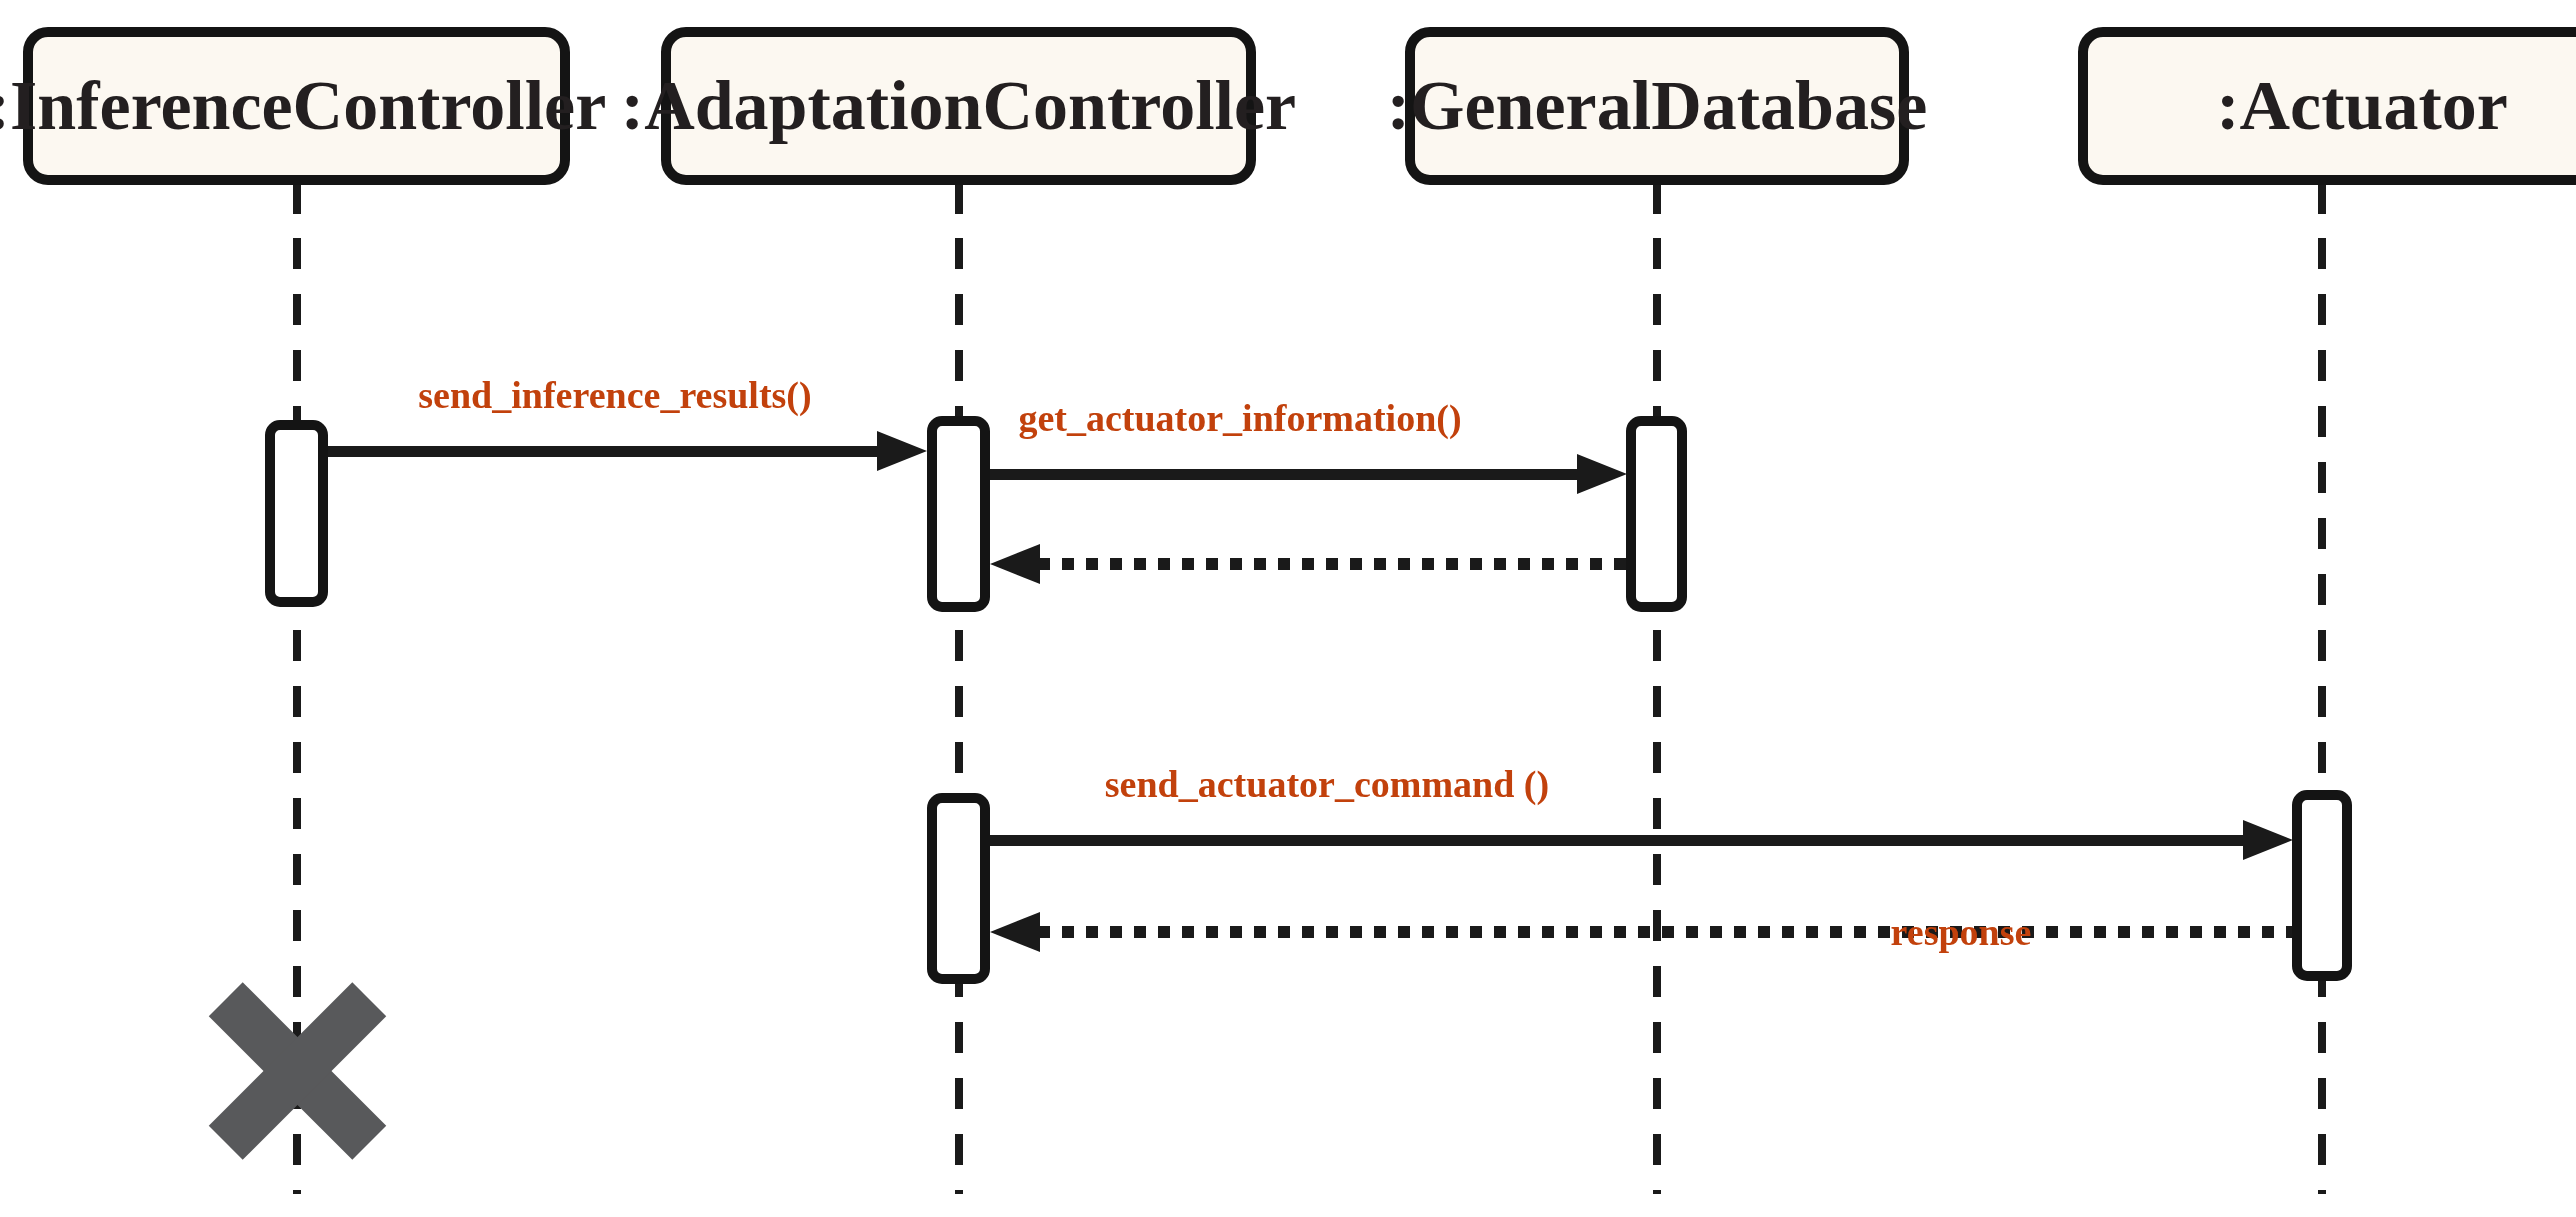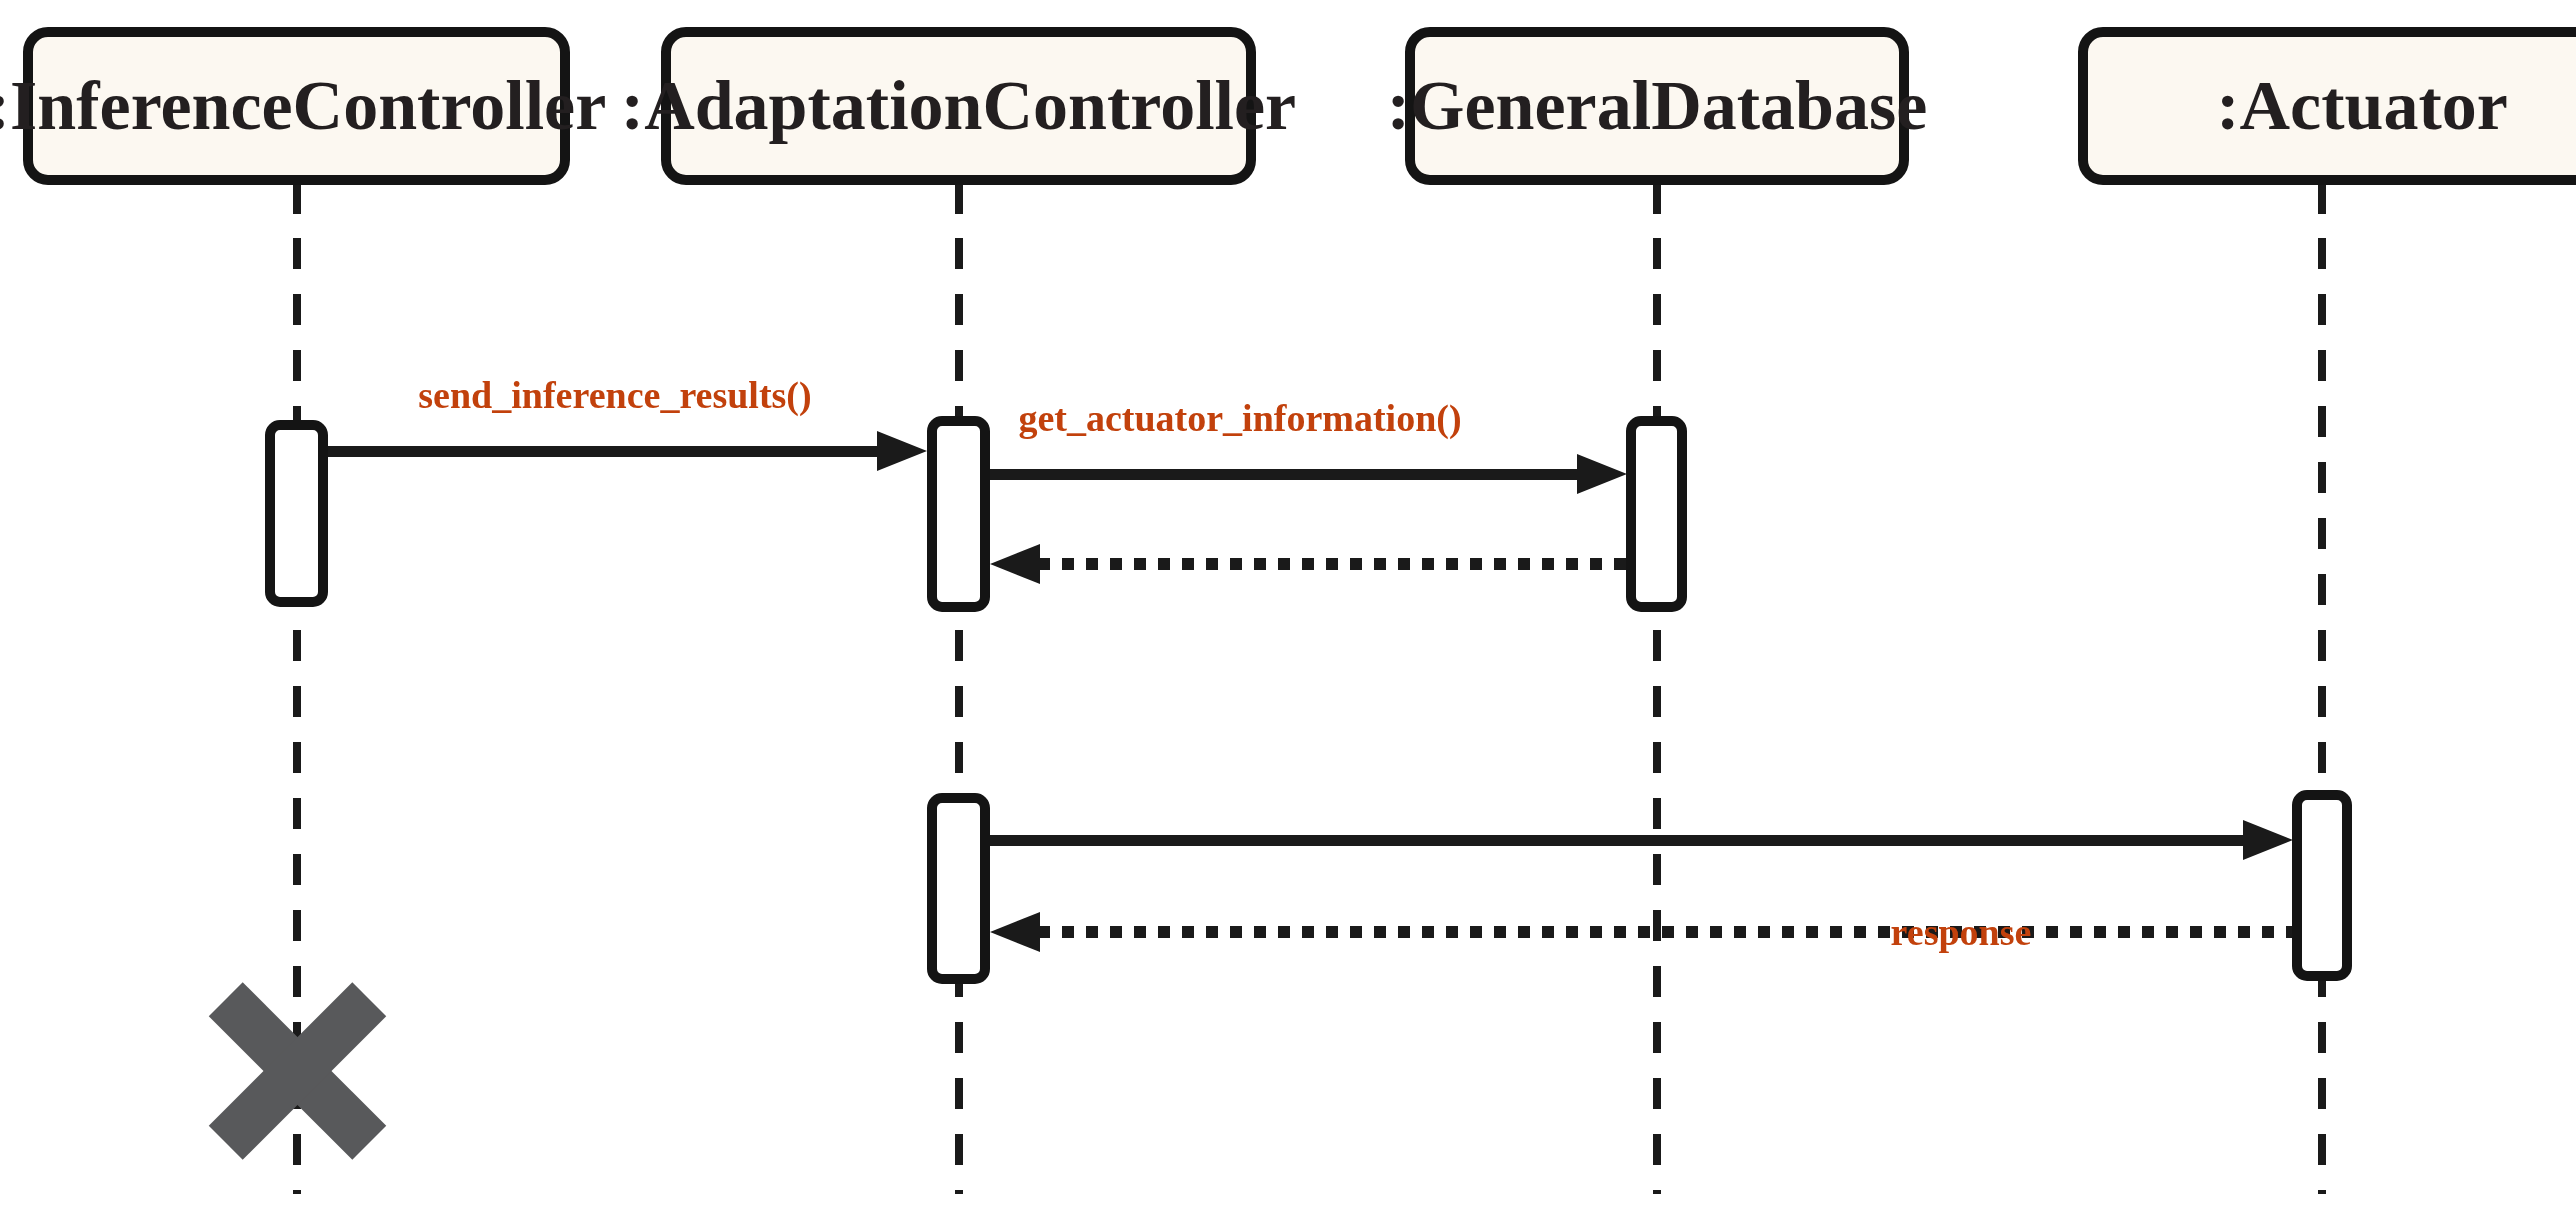--- a/index.html
+++ b/index.html
@@ -111,20 +111,21 @@
 
   <div class="msg-solid" style="left:990px;top:469px;width:593px"></div>
   <div class="head-right" style="left:1577px;top:454px"></div>
   <div class="msg-label" style="left:1240px;top:398px">get_actuator_information()</div>
 
   <div class="head-left" style="left:990px;top:544px"></div>
   <div class="msg-dotted" style="left:1038px;top:558px;width:588px"></div>
 
   <div class="msg-solid" style="left:990px;top:835px;width:1261px"></div>
   <div class="head-right" style="left:2243px;top:820px"></div>
+  <div class="msg-label" style="left:1327px;top:764px">send_actuator_command ()</div>
 
   <div class="head-left" style="left:990px;top:912px"></div>
   <div class="msg-dotted" style="left:1038px;top:926px;width:1254px"></div>
   <div class="msg-label" style="left:1961px;top:912px">response</div>
 
   <div class="destroy" style="left:196px;top:969px">
     <div class="arm a"></div>
     <div class="arm b"></div>
   </div>
 

